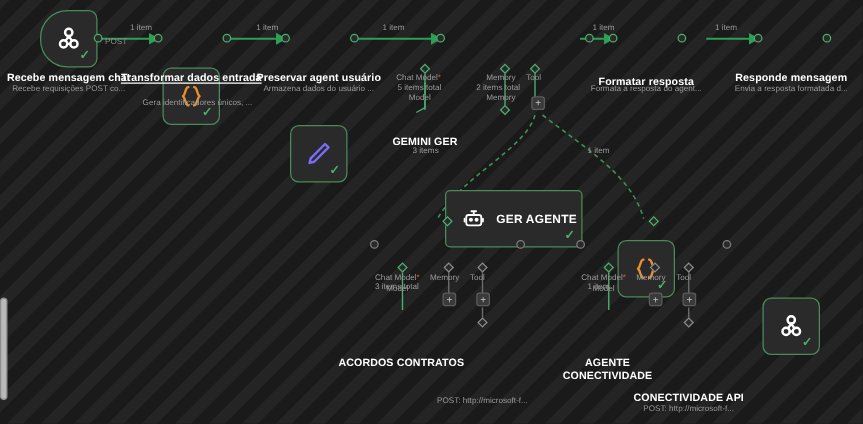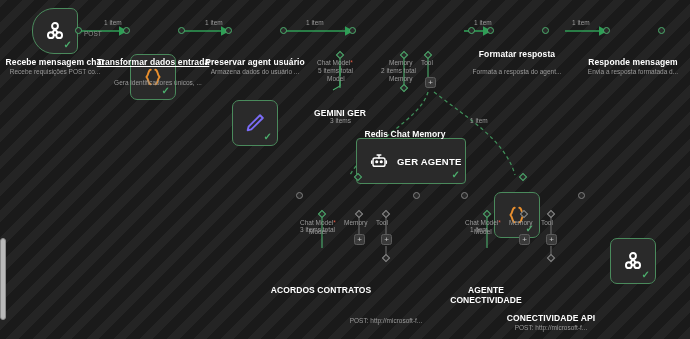--- a/index.html
+++ b/index.html
@@ -187,21 +187,21 @@
       </svg>
     </span>
     <span class="tick br">✓</span>
   </div>
   <div class="port green" style="left:225px;top:27px;"></div>
   <div class="port green" style="left:280px;top:27px;"></div>
   <div class="etxt" style="left:306px;top:19px;">1 item</div>
   <div class="lbl" style="left:195px;top:57px;width:120px;">Preservar agent usuário</div>
   <div class="sub" style="left:195px;top:68px;width:120px;">Armazena dados do usuário ...</div>
 
-  <div class="node agentnode" style="left:356px;top:0;width:110px;height:46px;border-radius:4px;">
+  <div class="node agentnode" style="left:356px;top:14px;width:110px;height:46px;border-radius:4px;">
     <span class="icon">
       <svg width="18" height="18" viewBox="0 0 24 24" fill="none" stroke="#fff" stroke-width="1.9" stroke-linecap="round" stroke-linejoin="round">
         <rect x="4" y="8" width="16" height="11" rx="2.5"></rect>
         <path d="M12 8 V4.5 M9.5 4 h5"></path>
         <circle cx="9" cy="13" r="1.2" fill="#fff"></circle>
           <circle cx="15" cy="13" r="1.2" fill="#fff"></circle>
         <path d="M2.2 12 v3 M21.8 12 v3"></path>
       </svg>
     </span>
     <span class="agent-title">GER AGENTE</span>
@@ -228,21 +228,21 @@
       <svg width="22" height="22" viewBox="0 0 24 24" fill="none" stroke="#e98f2e" stroke-width="2.1" stroke-linecap="round" stroke-linejoin="round">
         <path d="M9.5 4 C6.5 4 7.5 10 4.8 12 C7.5 14 6.5 20 9.5 20"></path>
         <path d="M14.5 4 C17.5 4 16.5 10 19.2 12 C16.5 14 17.5 20 14.5 20"></path>
       </svg>
     </span>
     <span class="tick br">✓</span>
   </div>
   <div class="port green" style="left:487px;top:27px;"></div>
   <div class="port green" style="left:542px;top:27px;"></div>
   <div class="etxt" style="left:572px;top:19px;">1 item</div>
-  <div class="lbl" style="left:457px;top:49px;width:120px;">Formatar resposta</div>
+  <div class="lbl" style="left:457px;top:60px;width:120px;">Formatar resposta</div>
   <div class="sub" style="left:452px;top:68px;width:130px;">Formata a resposta do agent...</div>
 
   <div class="node sqnode webhook2" style="left:610px;top:8px;width:46px;height:46px;">
     <span class="icon">
       <svg width="22" height="22" viewBox="0 0 24 24" fill="none" stroke="#fff" stroke-width="2.1" stroke-linecap="round" stroke-linejoin="round">
         <circle cx="7.5" cy="16.5" r="3.2"></circle>
           <circle cx="16.5" cy="16.5" r="3.2"></circle>
         <circle cx="12" cy="6.5" r="3.2"></circle>
         <path d="M12 9.7 L9.2 13.8 M14.8 13.8 L12 9.7 M10.7 16.5 L13.3 16.5"></path>
       </svg>
@@ -250,21 +250,20 @@
     <span class="tick br">✓</span>
   </div>
   <div class="port green" style="left:603px;top:27px;"></div>
   <div class="port green" style="left:658px;top:27px;"></div>
   <div class="lbl" style="left:573px;top:57px;width:120px;">Responde mensagem</div>
   <div class="sub" style="left:573px;top:68px;width:120px;">Envia a resposta formatada d...</div>
 
   <div class="lbl" style="left:290px;top:108px;width:100px;text-align:center;">GEMINI GER</div>
 
   <div class="diamond green" style="left:401px;top:85px;"></div>
-  <div class="lbl" style="left:355px;top:129px;width:100px;">Redis Chat Memory</div>
   <div class="etxt" style="left:330px;top:117px;">3 items</div>
   <div class="etxt" style="left:470px;top:117px;">1 item</div>
 
   <div class="diamond green" style="left:355px;top:174px;"></div>
   <div class="port" style="left:296px;top:192px;"></div>
   <div class="port" style="left:413px;top:192px;"></div>
 
   <div class="diamond green" style="left:319px;top:211px;"></div>
   <div class="diamond" style="left:356px;top:211px;"></div>
   <div class="diamond" style="left:383px;top:211px;"></div>

